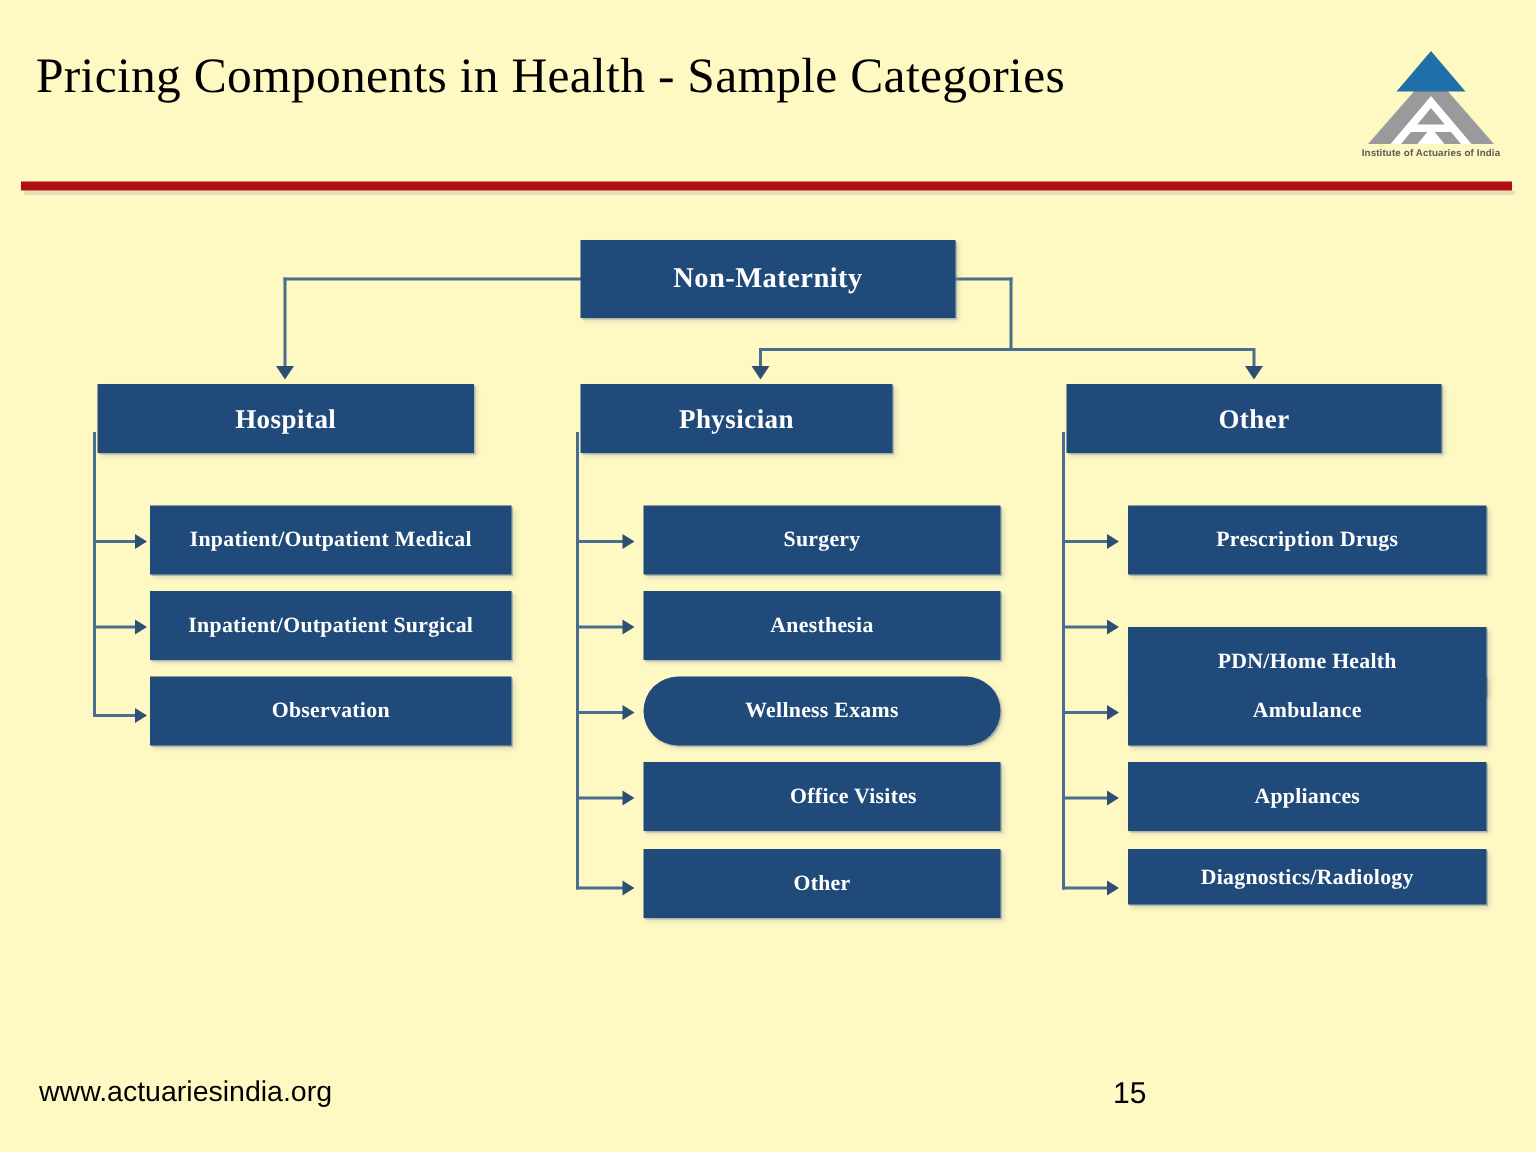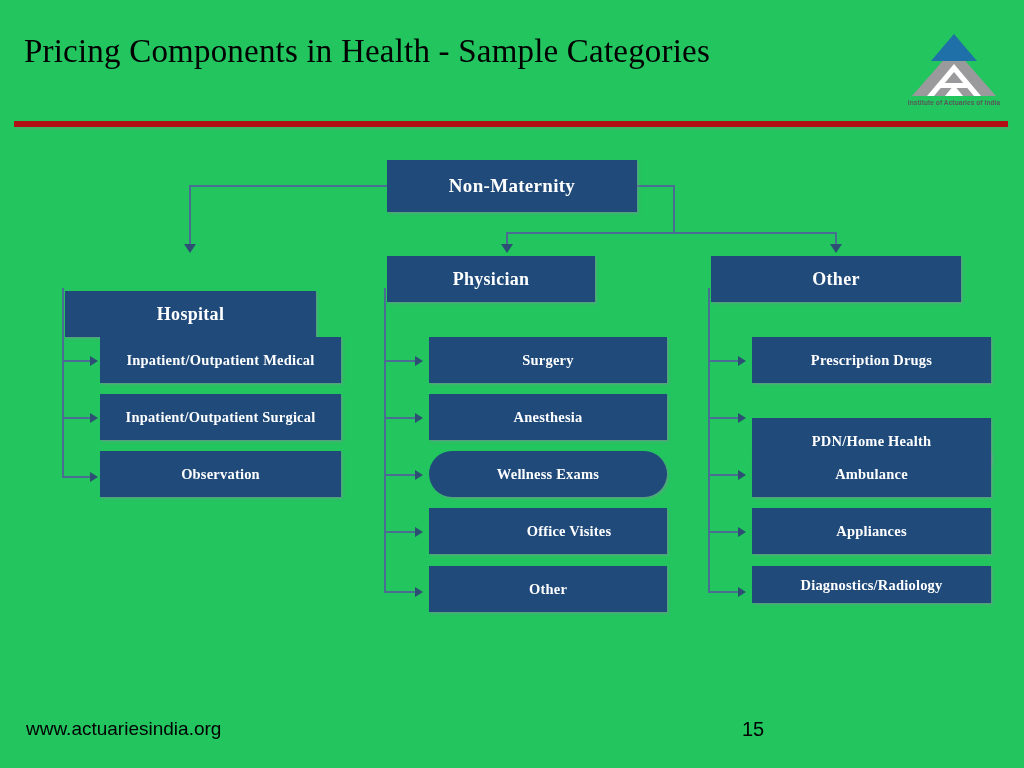--- a/index.html
+++ b/index.html
@@ -12,21 +12,21 @@
     background: #ffffff;
     font-family: "Liberation Serif", "DejaVu Serif", serif;
     overflow: hidden;
     position: relative;
   }
 
   #slide {
     position: relative;
     width: 1024px;
     height: 768px;
-    background: #22c55e;
+    background: #fef9c3;
   }
 
   
   #title {
     position: absolute;
     left: 24px;
     top: 30px;
     width: 800px;
     font-family: "Liberation Serif", "DejaVu Serif", serif;
     font-size: 33px;
@@ -219,21 +219,21 @@
   <div class="arrow-right" style="left:738px; top:470px;"></div>
   <div class="conn conn-h" style="left:708px; top:531px; width:32px;"></div>
   <div class="arrow-right" style="left:738px; top:527px;"></div>
   <div class="conn conn-h" style="left:708px; top:591px; width:32px;"></div>
   <div class="arrow-right" style="left:738px; top:587px;"></div>
 
   <div class="node node-root" style="left:387px; top:160px; width:250px; height:52px;">
     <span>Non-Maternity</span>
   </div>
 
-  <div class="node node-head" style="left:65px; top:256px; width:251px; height:46px;margin-top:35px;">
+  <div class="node node-head" style="left:65px; top:256px; width:251px; height:46px;">
     <span>Hospital</span>
   </div>
   <div class="node node-head" style="left:387px; top:256px; width:208px; height:46px;">
     <span>Physician</span>
   </div>
   <div class="node node-head" style="left:711px; top:256px; width:250px; height:46px;">
     <span>Other</span>
   </div>
 
   <div class="node node-leaf" style="left:100px; top:337px; width:241px; height:46px;">

